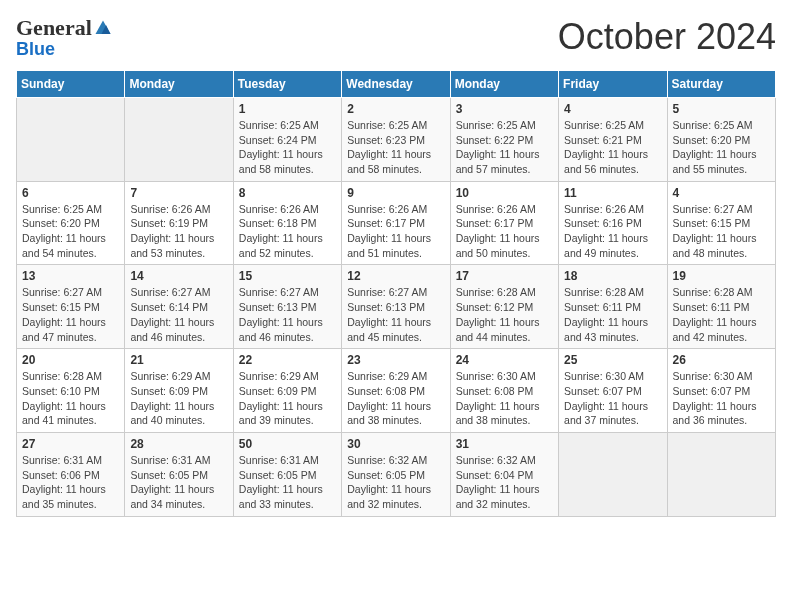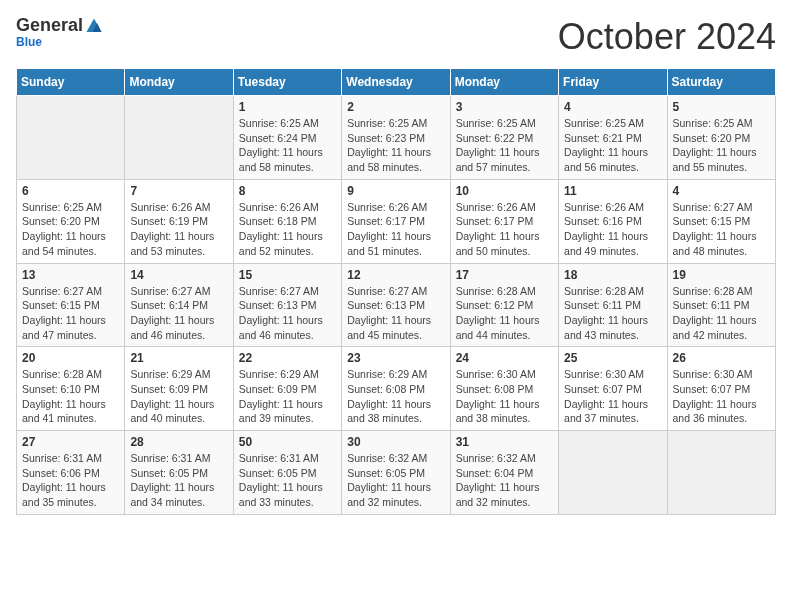--- a/index.html
+++ b/index.html
@@ -15,26 +15,27 @@
       justify-content: space-between;
       align-items: flex-start;
       margin-bottom: 10px;
     }
     .logo {
       display: flex;
       flex-direction: column;
       line-height: 1.1;
     }
     .logo-general {
-      font-size: 18px;
+      font-size: 22px;
       font-weight: bold;
       color: #333;
+      font-family: Liberation Serif, serif;
     }
     .logo-blue {
-      font-size: 12px;
+      font-size: 18px;
       font-weight: bold;
       color: #1a6fc4;
     }
     .logo-icon {
       display: inline-block;
       width: 18px;
       height: 18px;
       margin-left: 2px;
       vertical-align: middle;
     }

